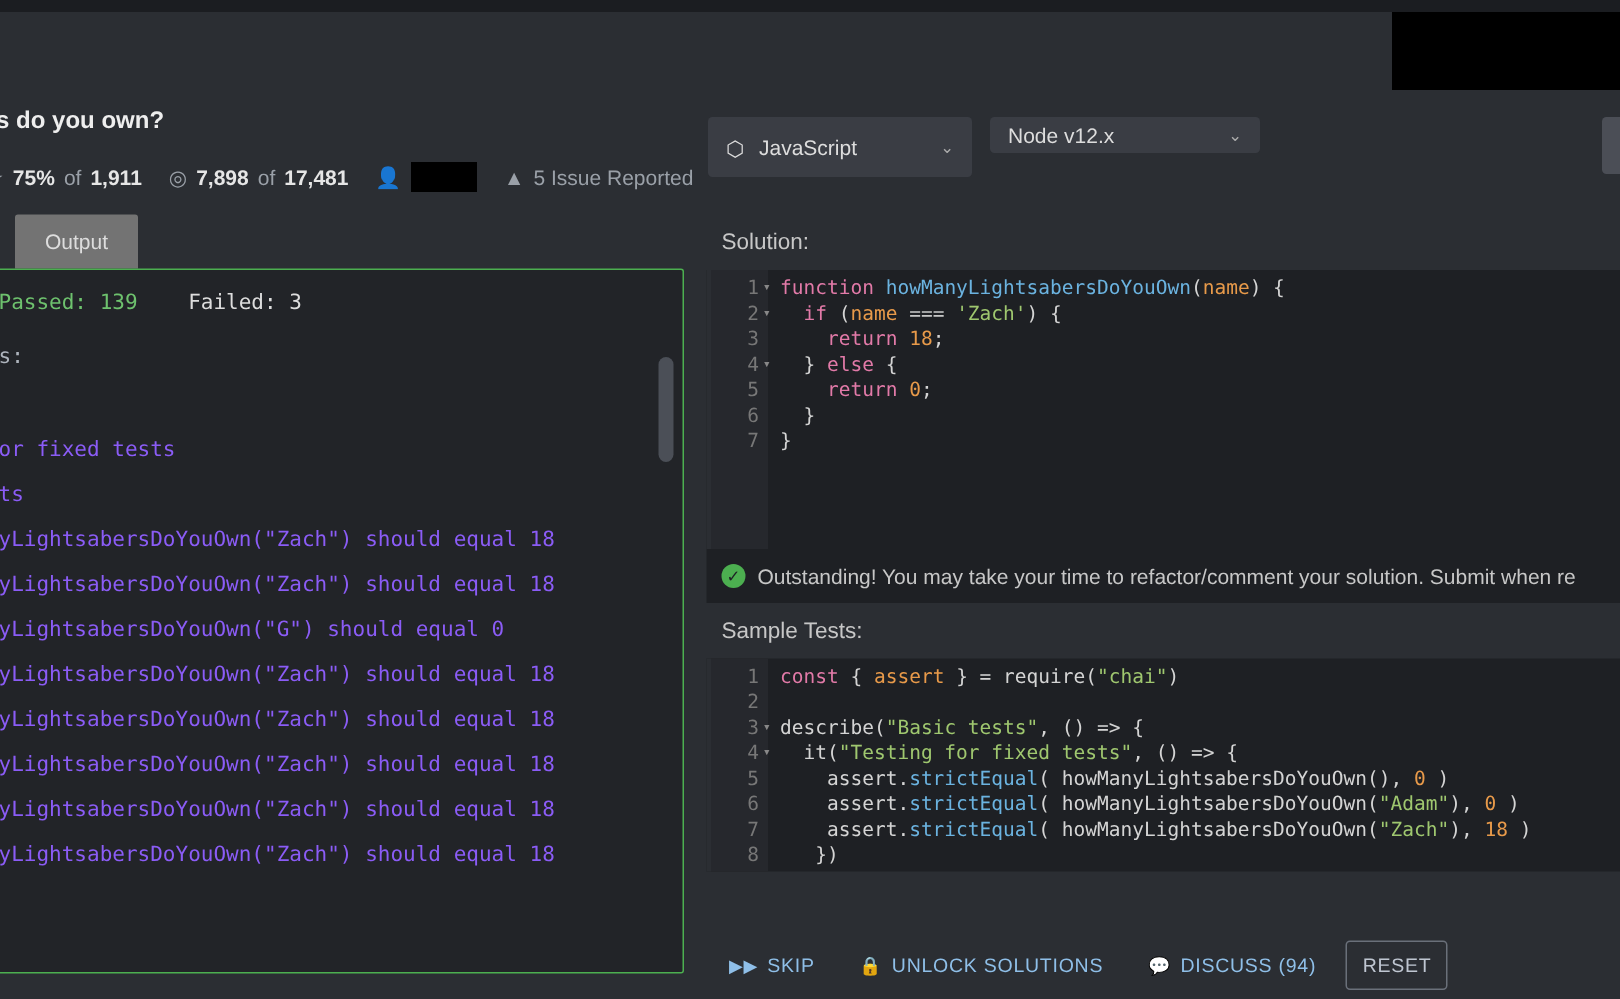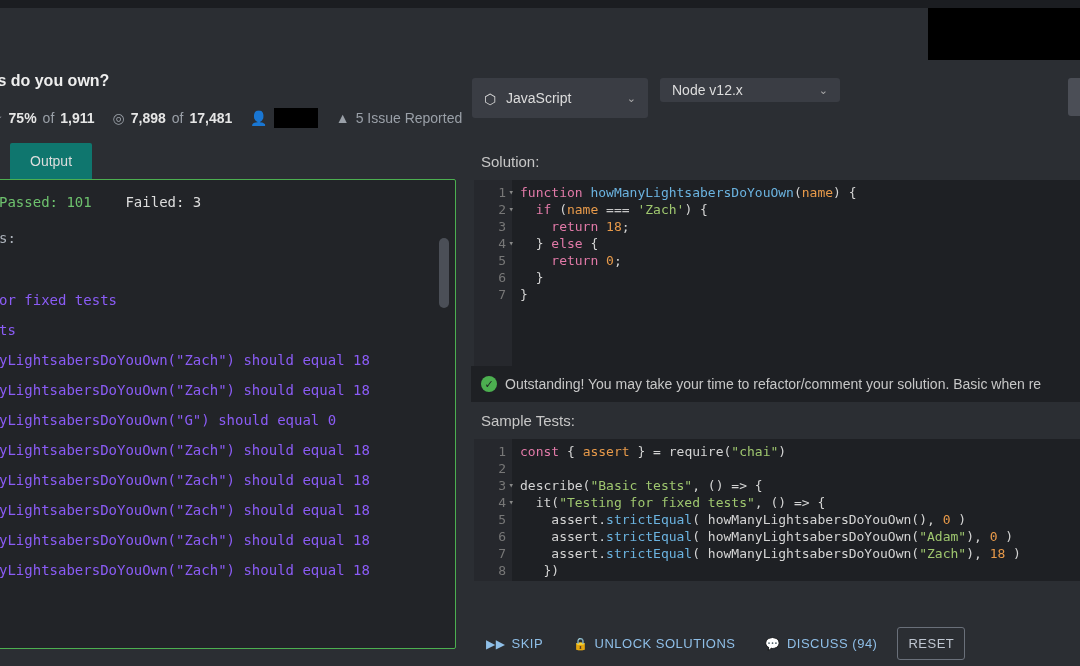--- a/index.html
+++ b/index.html
@@ -57,21 +57,21 @@
   .stats-row b { color: #e6e6e6; font-weight: 600; }
   .hidebox { width: 44px; height: 20px; background: #000; display: inline-block; }
   .icon-sm { width: 14px; height: 14px; display: inline-block; }
 
   
   .left-panel {
     position: absolute; top: 143px; left: -22px; width: 478px; height: 506px;
   }
   .tab {
     display: inline-block; padding: 10px 20px;
-    background: #0f766e; color: #ddd; font-size: 14px;
+    background: #737373; color: #ddd; font-size: 14px;
     border-radius: 2px 2px 0 0;
     position: relative; left: 32px;
   }
   .output-box {
     position: absolute; top: 36px; left: 0; width: 100%; height: 470px;
     background: #222428;
     border: 1px solid #4caf50;
     border-radius: 2px;
     padding: 14px 14px 14px 20px;
     overflow: hidden;
@@ -198,21 +198,21 @@
     <span>5 Issue Reported</span>
   </div>
 </div>
 
 <div class="left-panel">
   <div class="tab">
     <span>Output</span>
   </div>
   <div class="output-box">
     <div class="test-summary">
-      <span class="passed">Passed: 101</span>
+      <span class="passed">Passed: 139</span>
       &nbsp;&nbsp;
       <span class="failed">Failed: 3</span>
     </div>
     <div class="test-label">s:</div>
     <div style="height:22px"></div>
     <div class="test-line">or fixed tests</div>
     <div class="test-line">ts</div>
     <div id="test-lines">
         <div class="test-line">yLightsabersDoYouOwn("Zach") should equal 18</div>
         <div class="test-line">yLightsabersDoYouOwn("Zach") should equal 18</div>
@@ -243,21 +243,21 @@
   <span class="kw">if</span> (<span class="pm">name</span> <span class="op">===</span> <span class="str">'Zach'</span>) {
     <span class="kw">return</span> <span class="num">18</span>;
   } <span class="kw">else</span> {
     <span class="kw">return</span> <span class="num">0</span>;
   }
 }</div>
   </div>
 
   <div class="success-bar">
     <span class="check-ic">✓</span>
-    <span>Outstanding! You may take your time to refactor/comment your solution. Basic when re</span>
+    <span>Outstanding! You may take your time to refactor/comment your solution. Submit when re</span>
   </div>
 
   <div class="section-label">Sample Tests:</div>
   <div class="editor ed2">
     <div class="gutter">
       <div>1</div>
         <div>2</div>
         <div>3<span class="fold">▾</span></div>
         <div>4<span class="fold">▾</span></div>
         <div>5</div>

